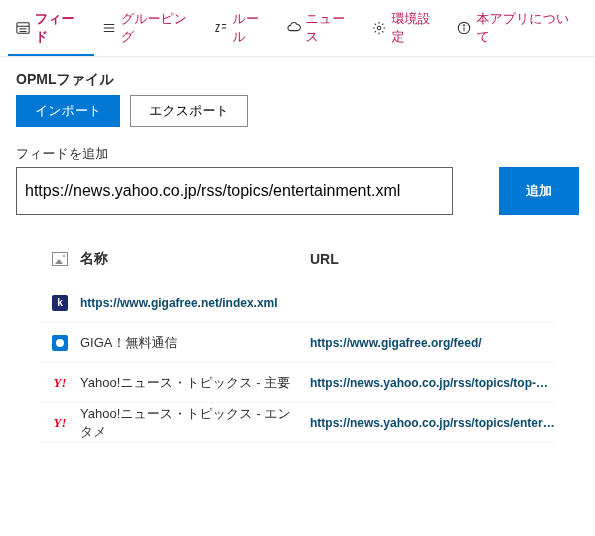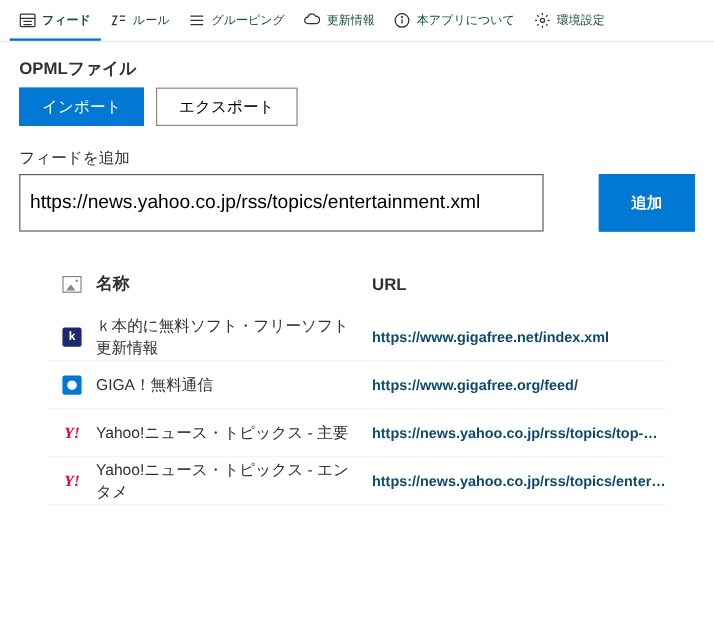--- a/index.html
+++ b/index.html
@@ -1,19 +1,19 @@
 <!DOCTYPE html>
 <html><head>
 <meta charset="utf-8">
 <style>
   * { box-sizing: border-box; margin: 0; padding: 0; }
   body { font-family: "Yu Gothic UI", "Meiryo", sans-serif; font-size: 13px; color: #323130; background: #fff; width: 595px; }
   
   .tabs { display: flex; border-bottom: 1px solid #edebe9; padding: 0 8px; }
-  .tab { display: flex; align-items: center; gap: 5px; padding: 10px 8px 8px; cursor: pointer; color: #14532d; font-size: 10px; border-bottom: 2px solid transparent; }
+  .tab { display: flex; align-items: center; gap: 5px; padding: 10px 8px 8px; cursor: pointer; color: #be185d; font-size: 13px; border-bottom: 2px solid transparent; }
   .tab.active { border-bottom: 2px solid #0078d4; font-weight: 600; }
   .tab-icon { width: 14px; height: 14px; display: inline-flex; align-items: center; justify-content: center; }
   .tab-icon svg { width: 14px; height: 14px; fill: none; stroke: #323130; stroke-width: 1.2; }
   
   .content { padding: 14px 16px; }
   
   .section-label { font-size: 14px; font-weight: 600; margin-bottom: 6px; }
   .opml-row { display: flex; gap: 10px; margin-bottom: 18px; }
   
   .btn { padding: 6px 18px; border: 1px solid #8a8886; background: #fff; font-size: 13px; cursor: pointer; font-family: inherit; }
@@ -54,61 +54,61 @@
           <line x1="1" y1="6" x2="15" y2="6"></line>
           <line x1="4" y1="9" x2="12" y2="9"></line>
           <line x1="4" y1="12" x2="12" y2="12"></line>
         </svg>
     </span>
     <span>フィード</span>
   </div>
   <div class="tab">
     <span class="tab-icon">
       <svg viewBox="0 0 16 16">
-          <path d="M2 4 L6 4 L2 12 L6 12 M9 4 L14 4 M9 8 L14 8"></path>
-        </svg>
-    </span>
-    <span>ルール</span>
-  </div>
-  <div class="tab">
-    <span class="tab-icon">
-      <svg viewBox="0 0 16 16">
           <line x1="2" y1="4" x2="14" y2="4"></line>
           <line x1="2" y1="8" x2="14" y2="8"></line>
           <line x1="2" y1="12" x2="14" y2="12"></line>
         </svg>
     </span>
     <span>グルーピング</span>
   </div>
   <div class="tab">
     <span class="tab-icon">
       <svg viewBox="0 0 16 16">
+          <path d="M2 4 L6 4 L2 12 L6 12 M9 4 L14 4 M9 8 L14 8"></path>
+        </svg>
+    </span>
+    <span>ルール</span>
+  </div>
+  <div class="tab">
+    <span class="tab-icon">
+      <svg viewBox="0 0 16 16">
           <path d="M4 11a3 3 0 010-6 4 4 0 017.5-1A3 3 0 1112 11H4z"></path>
         </svg>
     </span>
-    <span>更新情報</span>
+    <span>ニュース</span>
+  </div>
+  <div class="tab">
+    <span class="tab-icon">
+      <svg viewBox="0 0 16 16">
+          <circle cx="8" cy="8" r="2"></circle>
+          <path d="M8 1v2M8 13v2M1 8h2M13 8h2M3 3l1.5 1.5M11.5 11.5L13 13M13 3l-1.5 1.5M4.5 11.5L3 13"></path>
+        </svg>
+    </span>
+    <span>環境設定</span>
   </div>
   <div class="tab">
     <span class="tab-icon">
       <svg viewBox="0 0 16 16">
           <circle cx="8" cy="8" r="6.5"></circle>
           <line x1="8" y1="7" x2="8" y2="11"></line>
           <circle cx="8" cy="4.8" r="0.5" fill="#323130"></circle>
         </svg>
     </span>
     <span>本アプリについて</span>
-  </div>
-  <div class="tab">
-    <span class="tab-icon">
-      <svg viewBox="0 0 16 16">
-          <circle cx="8" cy="8" r="2"></circle>
-          <path d="M8 1v2M8 13v2M1 8h2M13 8h2M3 3l1.5 1.5M11.5 11.5L13 13M13 3l-1.5 1.5M4.5 11.5L3 13"></path>
-        </svg>
-    </span>
-    <span>環境設定</span>
   </div>
 </div>
 
 <div class="content">
 
   <div class="section-label">OPMLファイル</div>
   <div class="opml-row">
     <button class="btn primary">インポート</button>
     <button class="btn">エクスポート</button>
   </div>
@@ -125,21 +125,20 @@
         <span class="placeholder-icon"></span>
       </div>
       <div class="col-name col">名称</div>
       <div class="col-url col">URL</div>
     </div>
 
     <div class="row">
       <div class="col-icon">
           <span class="favicon fi-k">k</span>
         </div>
-      <div class="col-name">ｋ本的に無料ソフト・フリーソフト 更新情報</div>
       <div class="col-url">https://www.gigafree.net/index.xml</div>
     </div>
     <div class="row">
       <div class="col-icon">
           <span class="favicon fi-giga"></span>
         </div>
       <div class="col-name">GIGA！無料通信</div>
       <div class="col-url">https://www.gigafree.org/feed/</div>
     </div>
     <div class="row">

